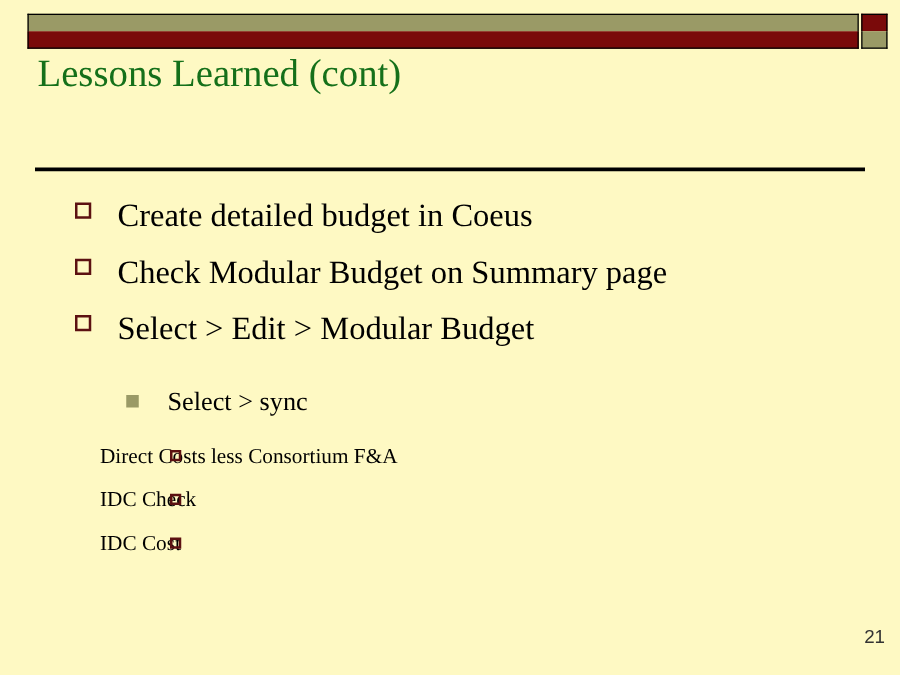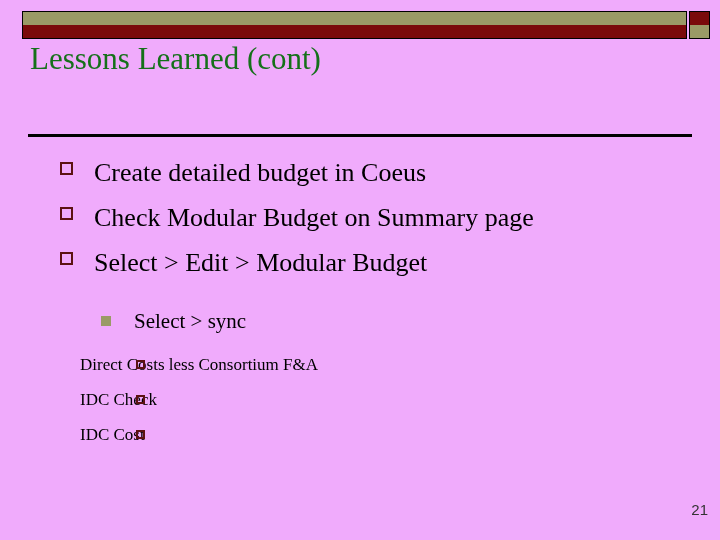--- a/index.html
+++ b/index.html
@@ -14,21 +14,21 @@
     font-family: "Liberation Serif", "DejaVu Serif", serif;
     overflow: hidden;
     position: relative;
   }
 
   .slide {
     position: absolute;
     left: 0; top: 0;
     width: 720px;
     height: 540px;
-    background: #f0abfc;
+    background: #fef9c3;
   }
 
   
   .banner {
     position: absolute;
     left: 22px;
     top: 11px;
     width: 688px;
     height: 28px;
   }

